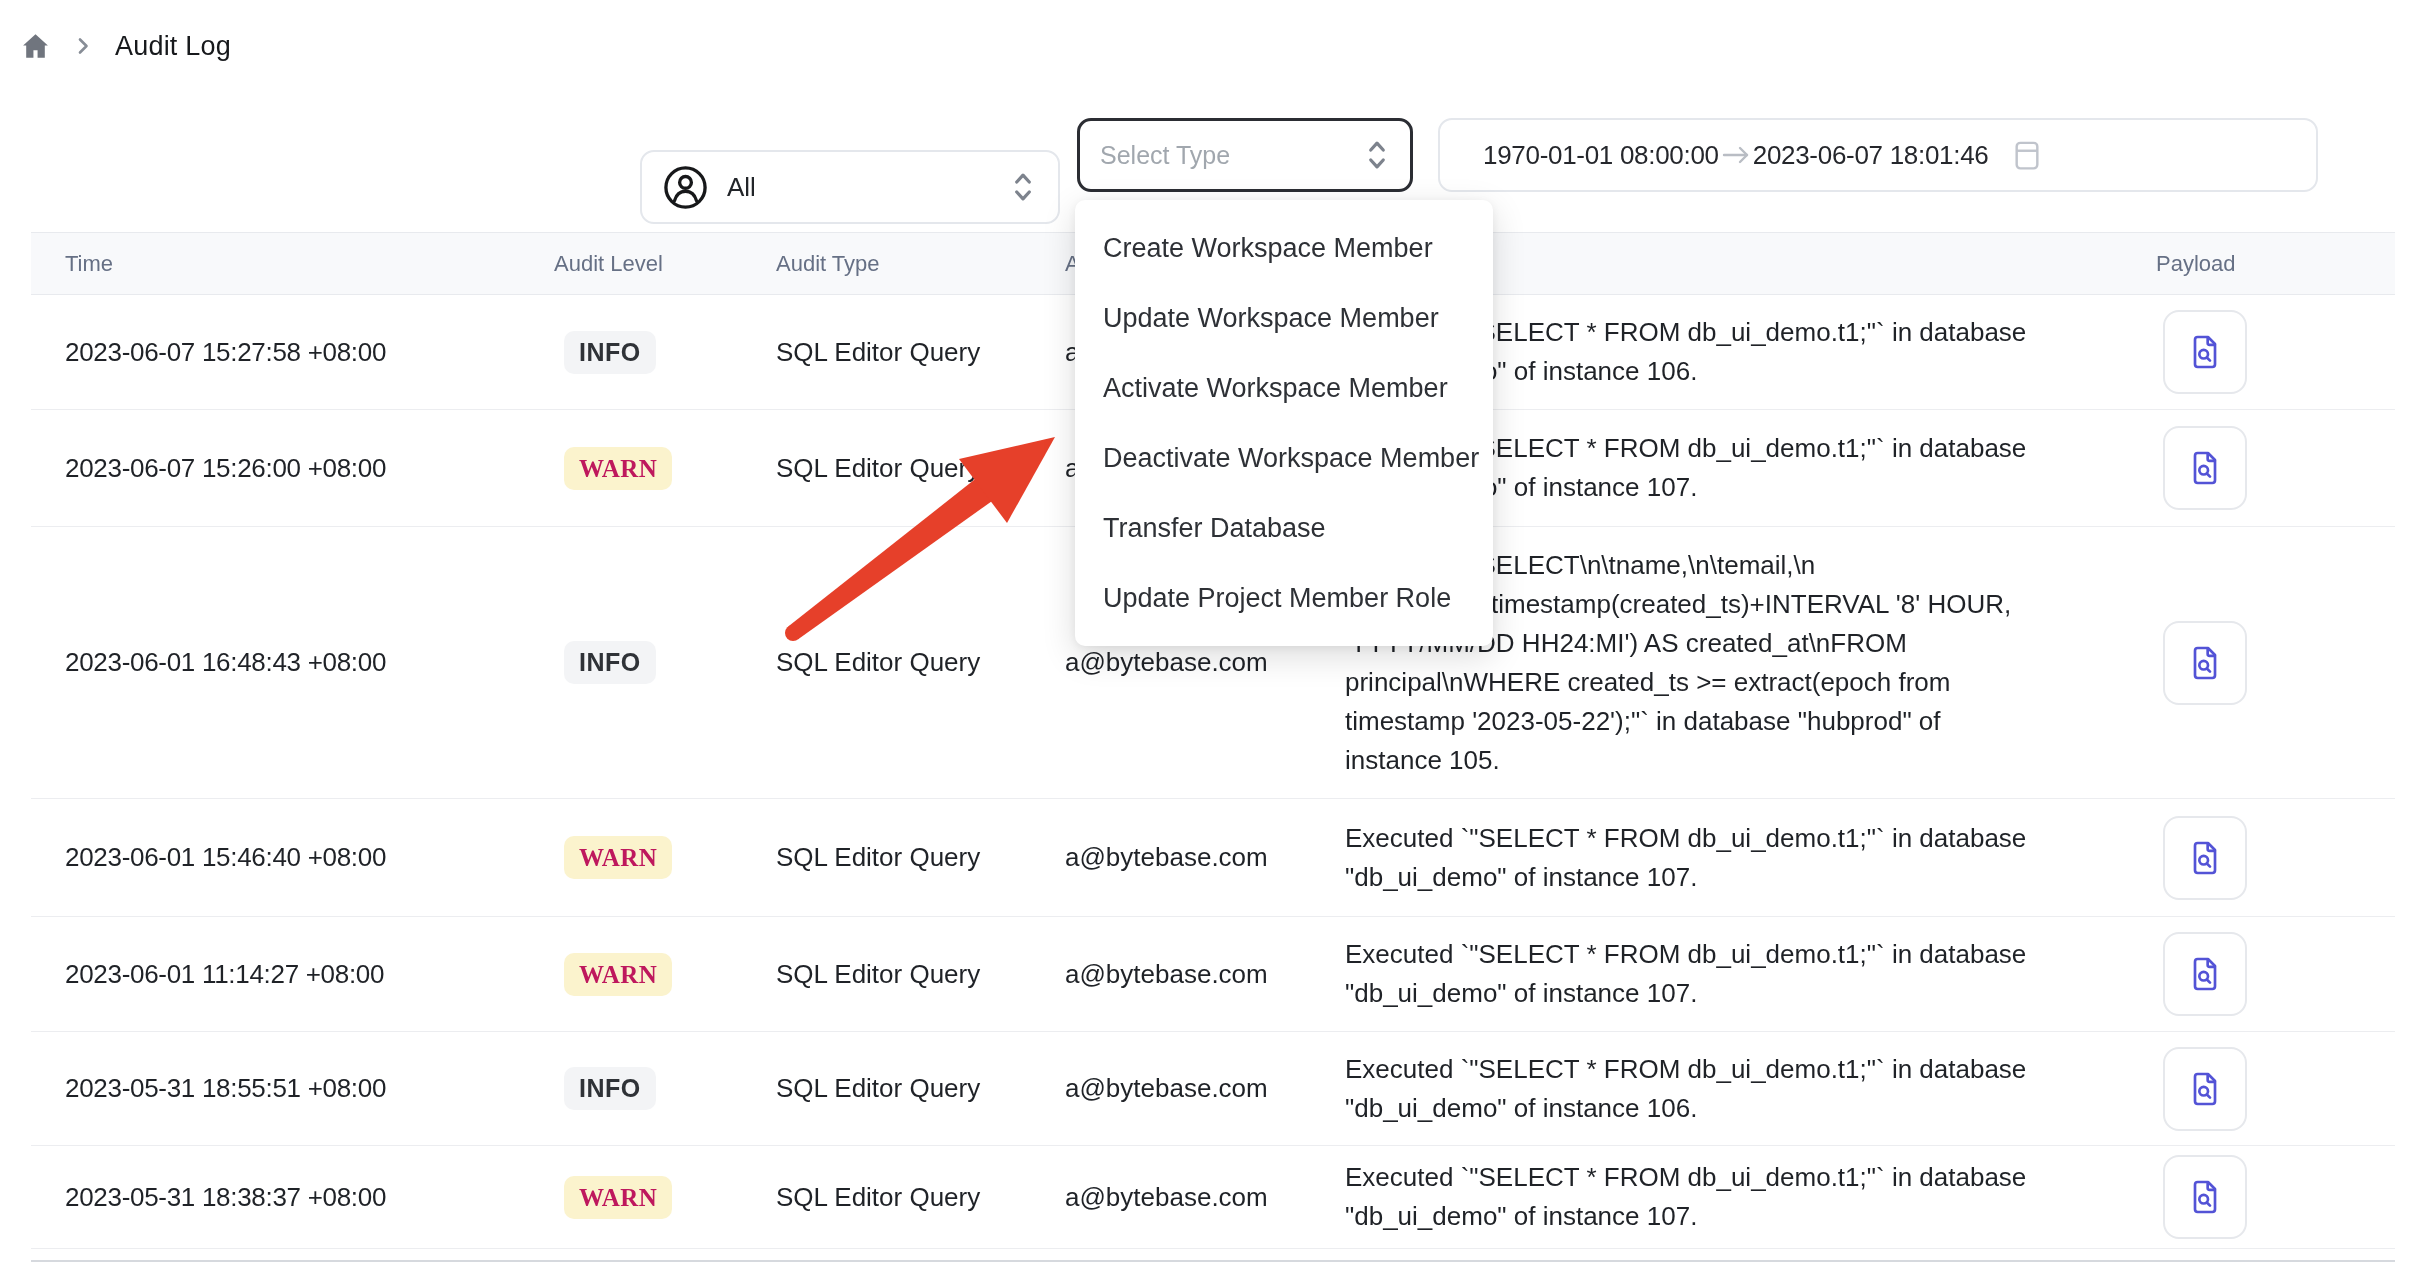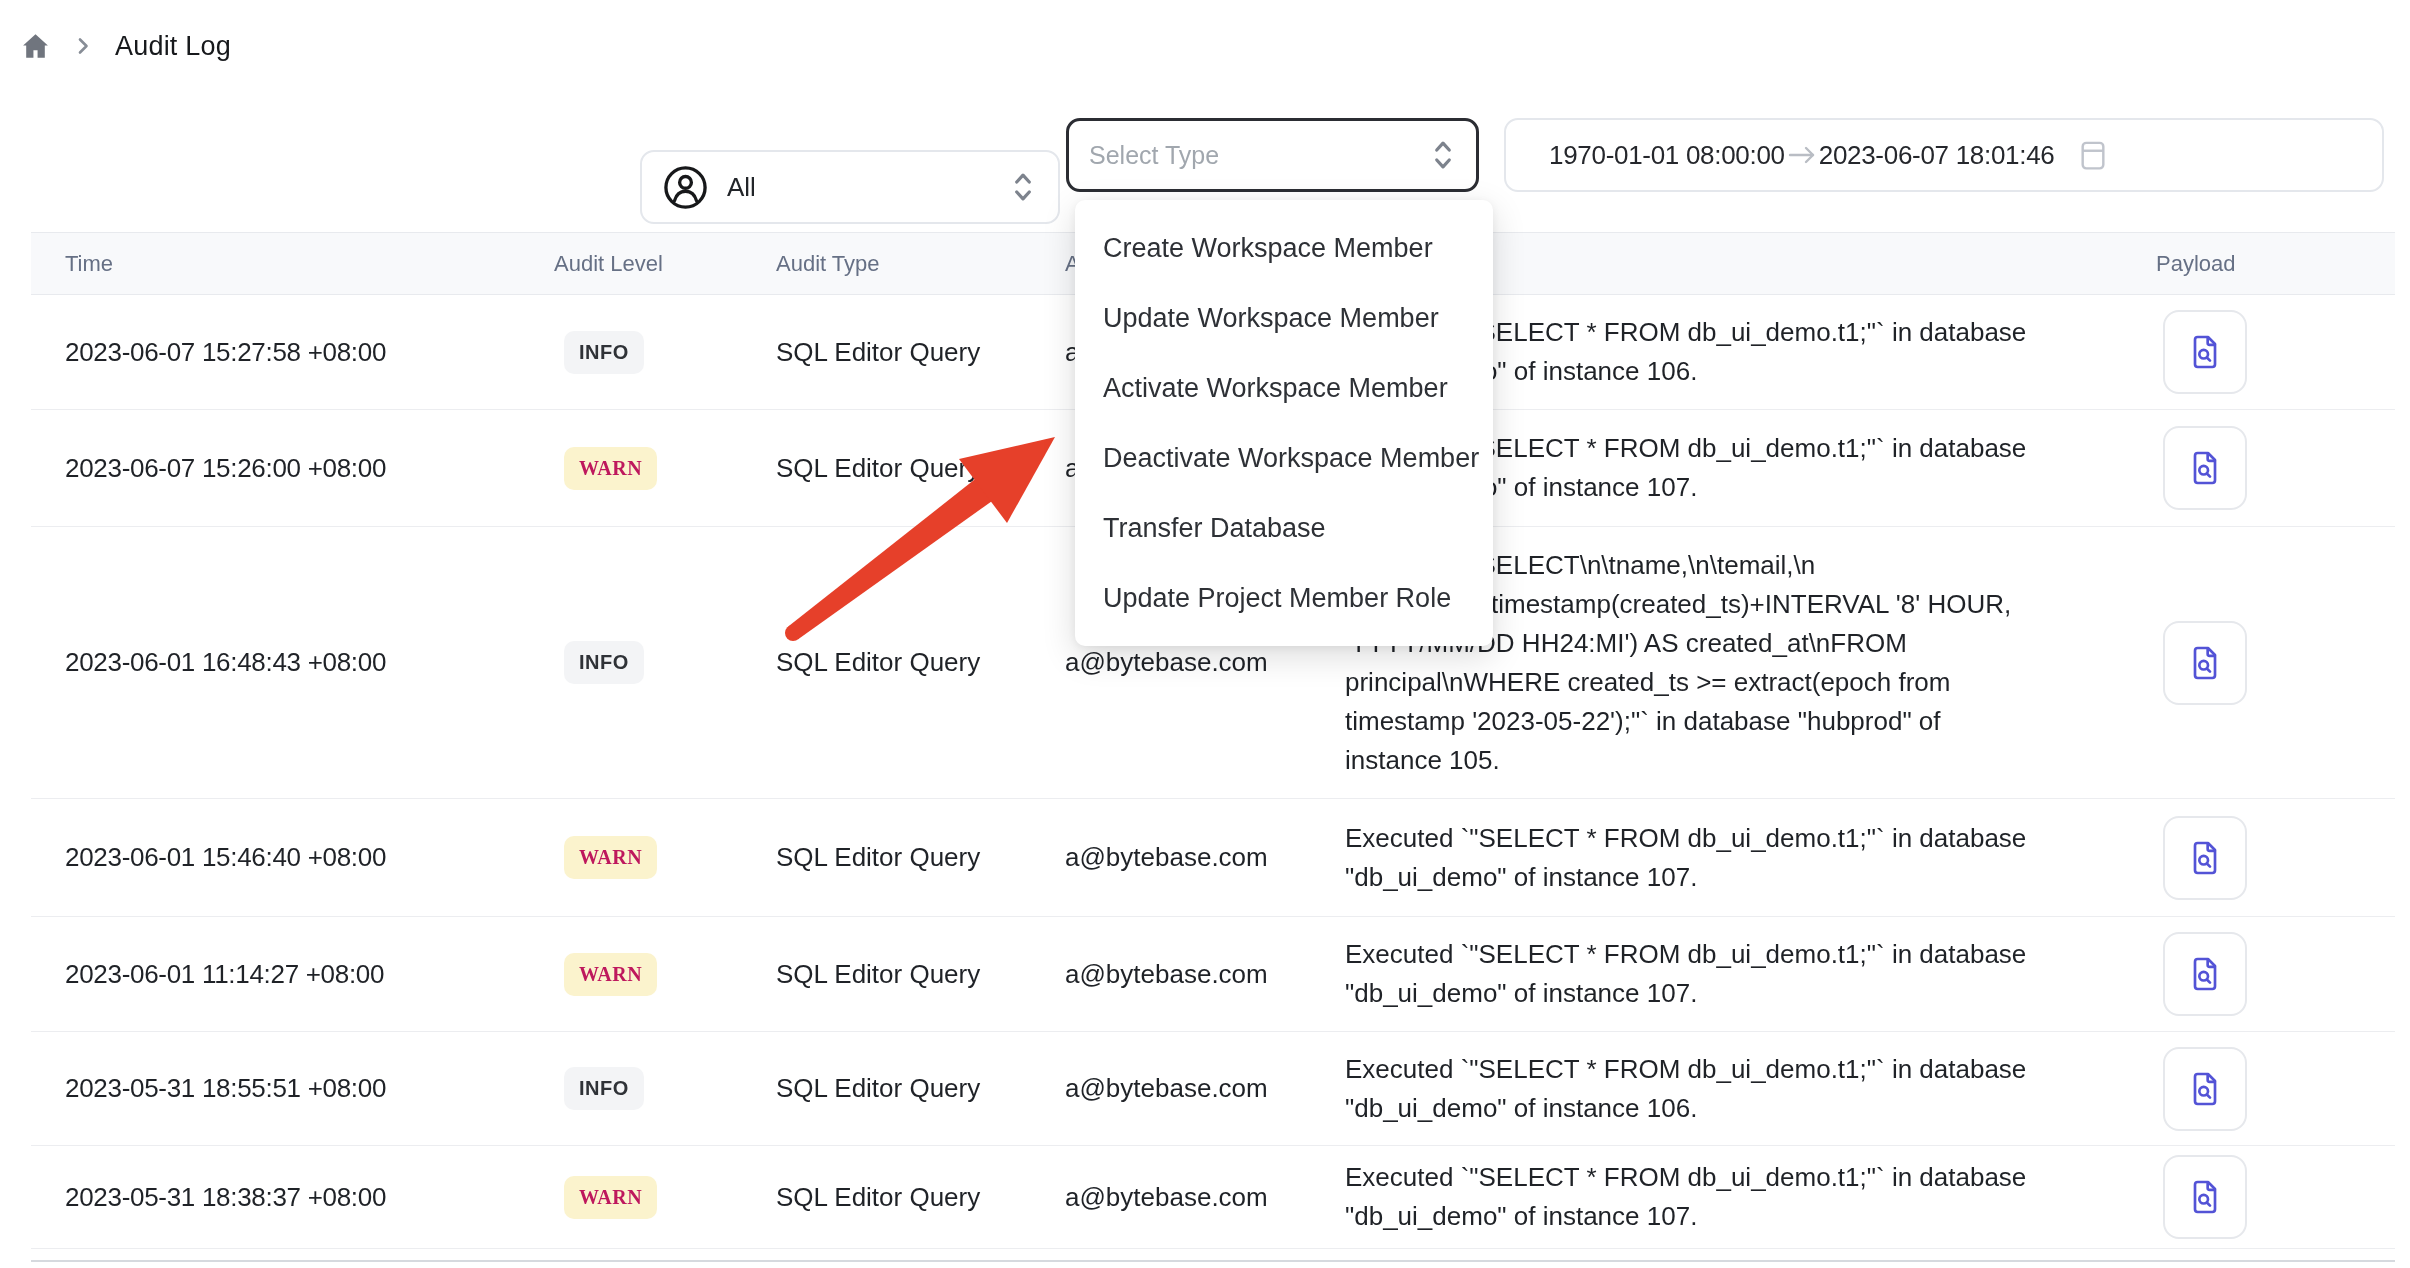--- a/index.html
+++ b/index.html
@@ -9,21 +9,21 @@
     background:#fff; font-family:"Liberation Sans", sans-serif; color:#1f2227;
   }
   
   .breadcrumb { position:absolute; left:20px; top:26px; height:40px; display:flex; align-items:center; gap:20px; }
   .crumb-title { font-size:27px; font-weight:500; color:#17191c; letter-spacing:.2px; }
   
   .filters { position:absolute; left:640px; top:118px; height:74px; display:flex; }
   .control { height:74px; background:#fff; border:2px solid #e4e7ec; border-radius:14px; display:flex; align-items:center; }
   .actor-select { width:420px; padding:0 20px 0 20px; gap:18px; cursor:pointer;margin-top:32px; }
   .actor-value { font-size:26px; color:#222529; flex:1; }
-  .type-select { width:413px; margin-left:6px; border:3px solid #2b2d33; padding:0 18px 0 20px; cursor:pointer;gap:34px; }
+  .type-select { width:336px; margin-left:17px; border:3px solid #2b2d33; padding:0 18px 0 20px; cursor:pointer;gap:34px; }
   .type-placeholder { font-size:25px; color:#a1a7ae; flex:1; }
   .date-range { width:880px; margin-left:25px; padding:0 22px 0 43px; justify-content:flex-start; cursor:pointer; }
   .date-text { font-size:26px; color:#25272c; letter-spacing:-.3px; }
   .date-right { display:flex; align-items:center; gap:24px; }
   
   .menu-panel {
     position:absolute; left:1075px; top:200px; width:418px; padding:13px 0;
     background:#fff; border-radius:10px; z-index:40;
     box-shadow:0 10px 34px rgba(0,0,0,.14), 0 2px 8px rgba(0,0,0,.06);
   }
@@ -43,21 +43,21 @@
   .th.c5 { padding-left:11px; }
   .trow { border-bottom:1px solid #ecedf0; background:#fff; font-size:26px; color:#1f2227; }
   .trow:nth-child(1){ height:115px; } .trow:nth-child(2){ height:117px; }
   .trow:nth-child(3){ height:272px; } .trow:nth-child(4){ height:118px; }
   .trow:nth-child(5){ height:115px; } .trow:nth-child(6){ height:114px; }
   .trow:nth-child(7){ height:103px; }
   .cell { overflow:hidden; }
   .cell.time { padding-left:34px; white-space:nowrap; letter-spacing:-.3px; }
   .badge {
     display:inline-block; margin-left:10px; height:43px; line-height:43px; padding:0 15px;
-    border-radius:10px; font-size:20px; font-weight:700; letter-spacing:.5px;text-align:center;
+    border-radius:10px; font-size:25px; font-weight:700; letter-spacing:.5px;text-align:center;
   }
   .badge.info { background:#f3f4f6; color:#2f3237; }
   .badge.warn { background:#fbf3cd; color:#be185d;font-family:Liberation Serif, serif; }
   .cell.type, .cell.actor { white-space:nowrap; }
   .cell.comment { white-space:pre-wrap; line-height:39px; font-size:26px; overflow-wrap:break-word; }
   .payload-btn {
     width:84px; height:84px; margin-left:18px; background:#fff; border:2px solid #e6e8ec;
     border-radius:16px; display:flex; align-items:center; justify-content:center; cursor:pointer;
   }
   .bottom-line { position:absolute; left:31px; top:1260px; width:2364px; height:2px; background:#d6d9de; }

